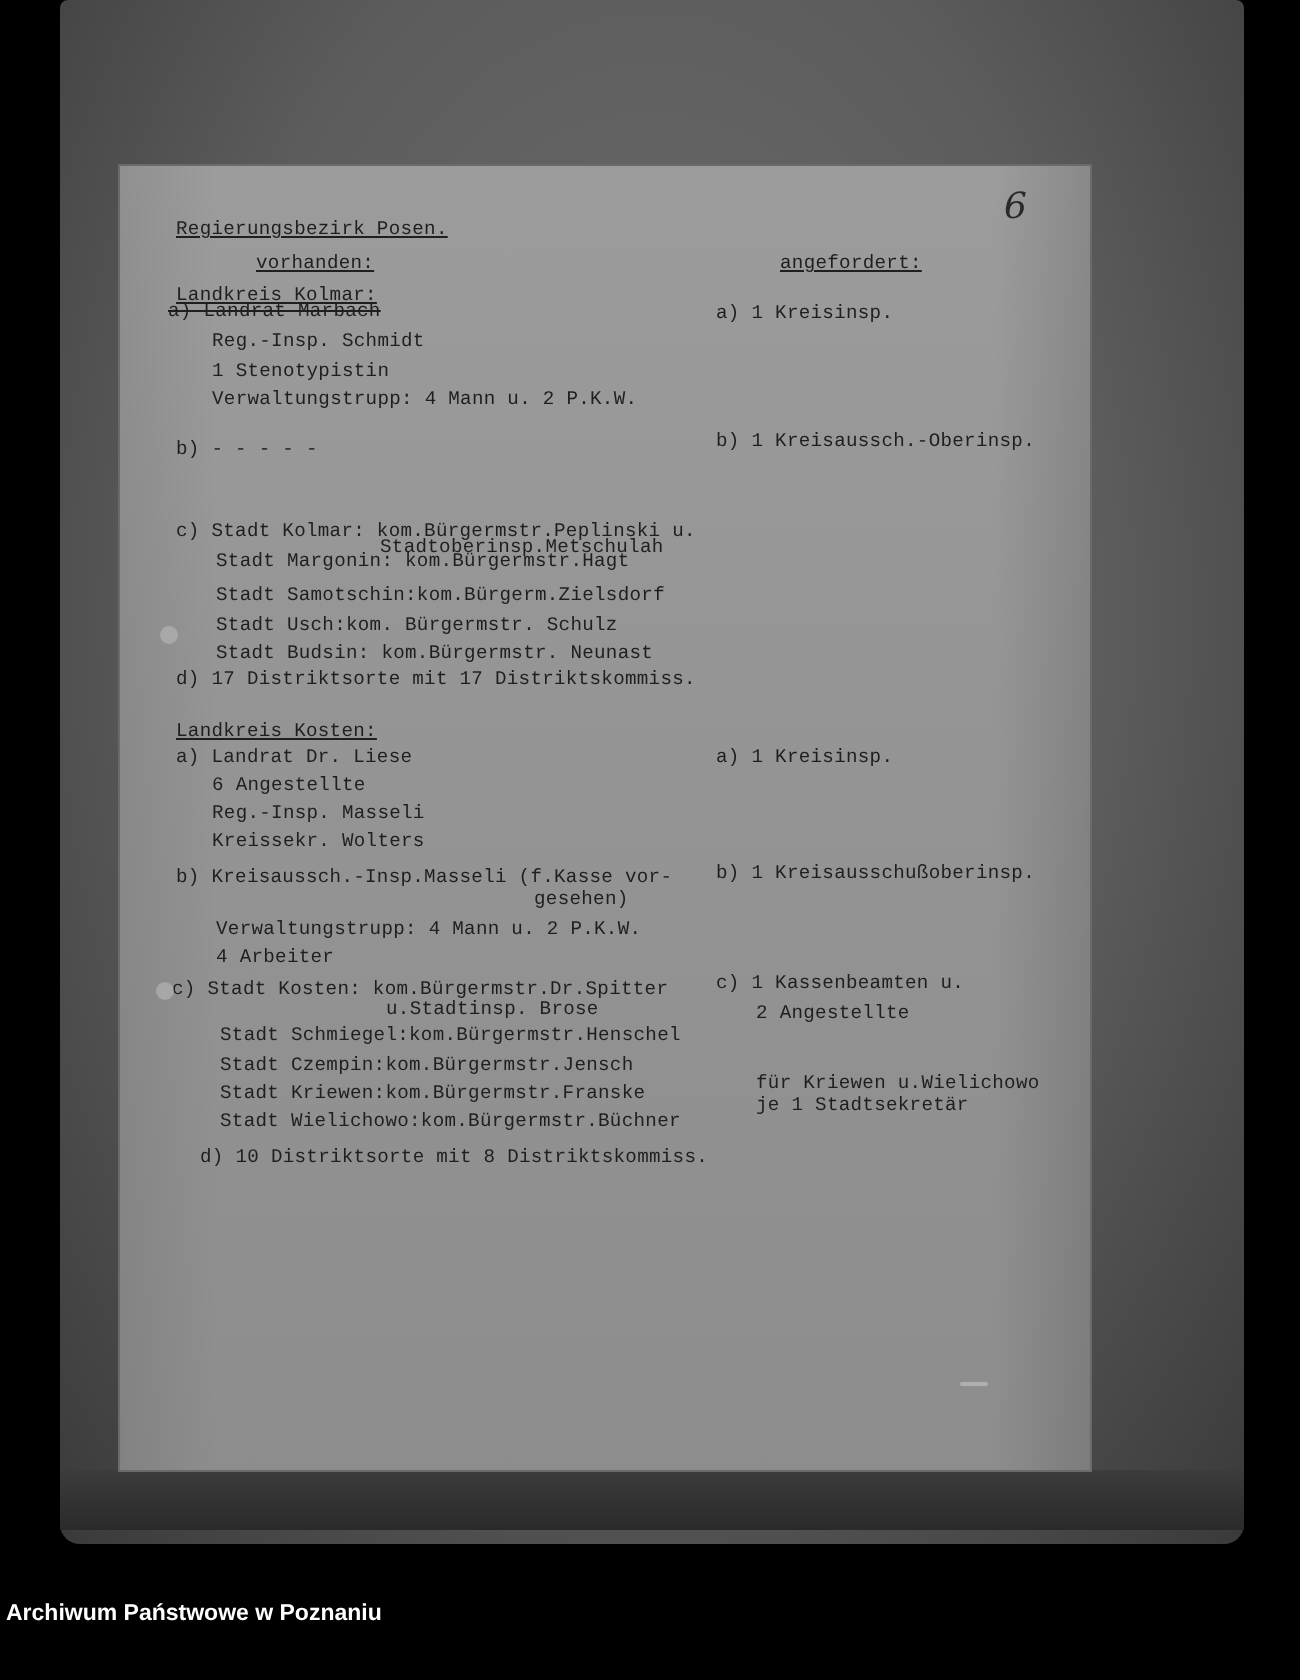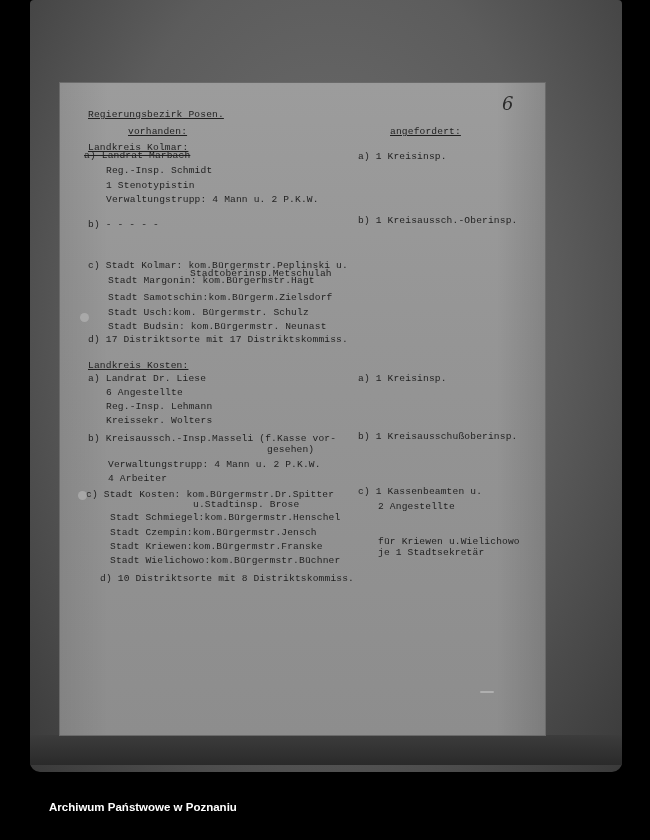--- a/index.html
+++ b/index.html
@@ -30,21 +30,21 @@
     white-space: pre; letter-spacing: 0.15px; line-height: 12px;
   }
   .u { text-decoration: underline; text-decoration-thickness: 1px; }
   .strike { text-decoration: line-through; }
   .hand {
     position: absolute; font-family: "DejaVu Serif", serif; font-style: italic;
     color: #2a2a2a; font-size: 18px;
   }
   .footer {
     position: absolute; left: 3px; top: 801px; color: #ffffff;
-    font-family: "Liberation Sans", sans-serif; font-size: 11.5px; font-weight: bold; margin-left: 46px;
+    font-family: "Liberation Sans", sans-serif; font-size: 11.5px; font-weight: bold;
   }
   .speck { position:absolute; border-radius:50%; background:#bdbdbd; }
 </style>
 </head>
 <body>
 
 <div class="film"></div>
 <div class="film-bottom-band"></div>
 
 <div class="paper">
@@ -70,21 +70,21 @@
   <div class="t" style="left:130px;top:185px;">Stadtoberinsp.Metschulah</div>
   <div class="t" style="left:48px;top:192px;">Stadt Margonin: kom.Bürgermstr.Hagt</div>
   <div class="t" style="left:48px;top:209px;">Stadt Samotschin:kom.Bürgerm.Zielsdorf</div>
   <div class="t" style="left:48px;top:238px;">Stadt Budsin: kom.Bürgermstr. Neunast</div>
   <div class="t" style="left:48px;top:224px;">Stadt Usch:kom. Bürgermstr. Schulz</div>
   <div class="t" style="left:28px;top:251px;">d) 17 Distriktsorte mit 17 Distriktskommiss.</div>
 
   <div class="t u" style="left:28px;top:277px;">Landkreis Kosten:</div>
   <div class="t" style="left:28px;top:290px;">a) Landrat Dr. Liese</div>
   <div class="t" style="left:46px;top:304px;">6 Angestellte</div>
-  <div class="t" style="left:46px;top:318px;">Reg.-Insp. Lehmann</div>
+  <div class="t" style="left:46px;top:318px;">Reg.-Insp. Masseli</div>
   <div class="t" style="left:46px;top:332px;">Kreissekr. Wolters</div>
   <div class="t" style="left:298px;top:290px;">a) 1 Kreisinsp.</div>
 
   <div class="t" style="left:28px;top:350px;">b) Kreisaussch.-Insp.Masseli (f.Kasse vor-</div>
   <div class="t" style="left:207px;top:361px;">gesehen)</div>
   <div class="t" style="left:48px;top:376px;">Verwaltungstrupp: 4 Mann u. 2 P.K.W.</div>
   <div class="t" style="left:48px;top:390px;">4 Arbeiter</div>
   <div class="t" style="left:298px;top:348px;">b) 1 Kreisausschußoberinsp.</div>
 
   <div class="t" style="left:26px;top:406px;">c) Stadt Kosten: kom.Bürgermstr.Dr.Spitter</div>

